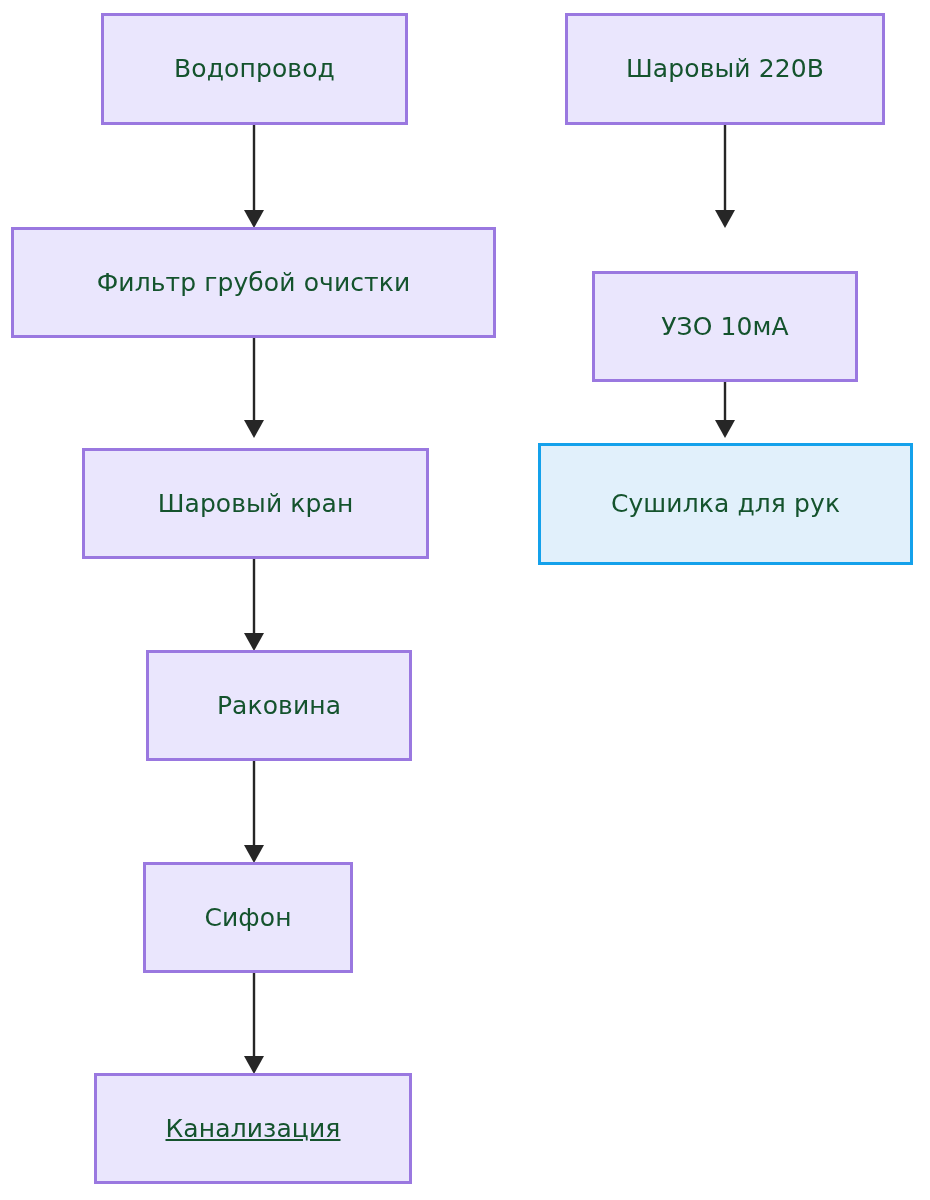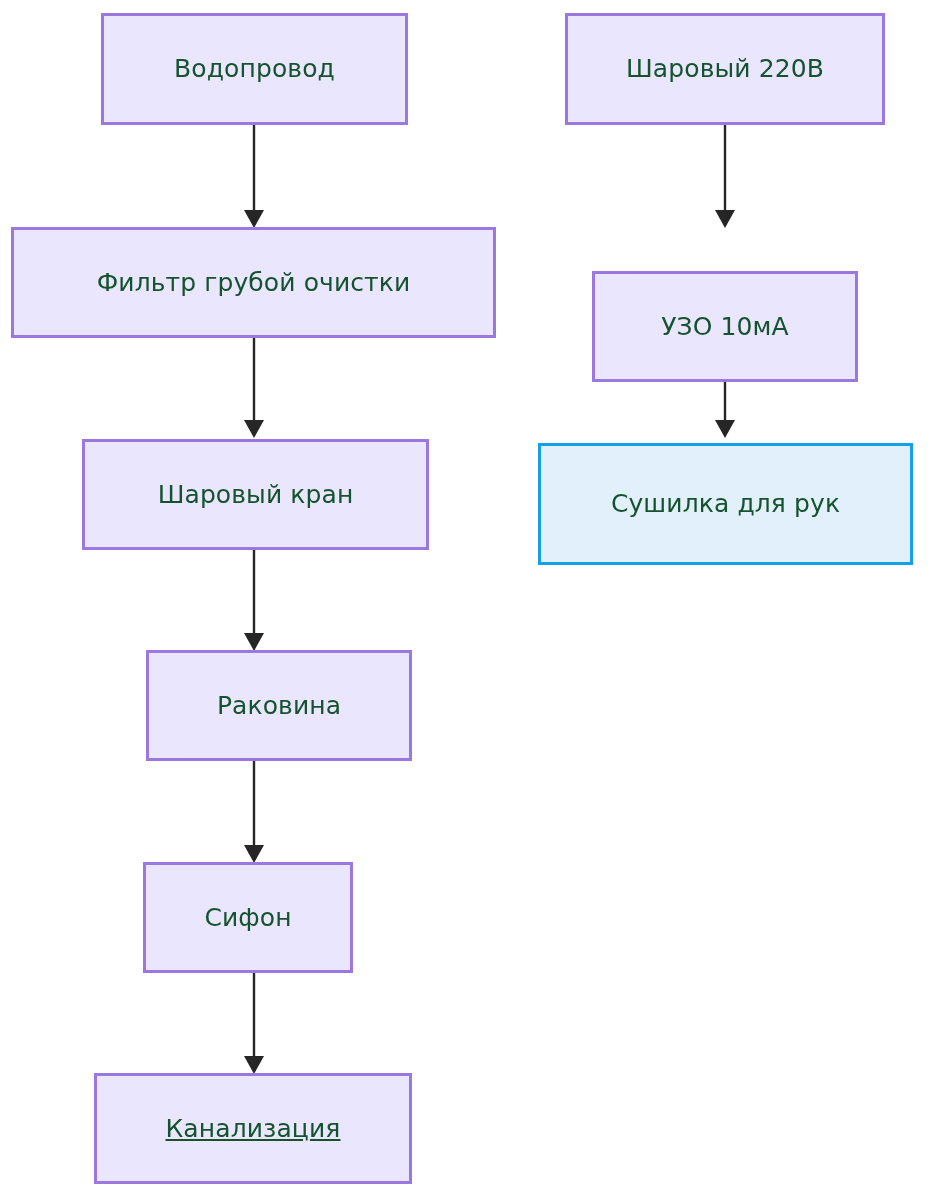--- a/index.html
+++ b/index.html
@@ -87,21 +87,21 @@
         <polygon points="715,420 735,420 725,438" fill="#262626"></polygon>
       </g>
     </svg>
   <div id="node-layer">
       <div class="node default" style="left: 101px; top: 13px; width: 307px; height: 112px;">
         <span class="node-label">Водопровод</span>
       </div>
       <div class="node default" style="left: 11px; top: 227px; width: 485px; height: 111px; align-items: center;">
         <span class="node-label">Фильтр грубой очистки</span>
       </div>
-      <div class="node default" style="left: 82px; top: 439px; width: 347px; height: 111px;">
+      <div class="node default" style="left: 82px; top: 448px; width: 347px; height: 111px;">
         <span class="node-label">Шаровый кран</span>
       </div>
       <div class="node default" style="left: 122px; top: 650px; width: 266px; height: 111px; margin-left: 24px;">
         <span class="node-label">Раковина</span>
       </div>
       <div class="node default" style="left: 143px; top: 862px; width: 210px; height: 111px;">
         <span class="node-label">Сифон</span>
       </div>
       <div class="node default" style="left: 94px; top: 1073px; width: 318px; height: 111px; text-decoration: underline;">
         <span class="node-label">Канализация</span>

